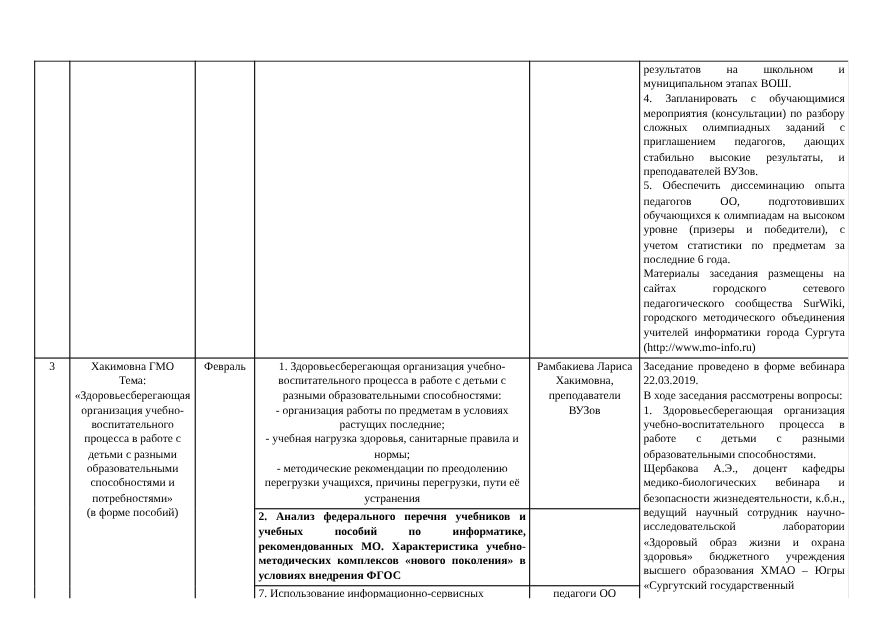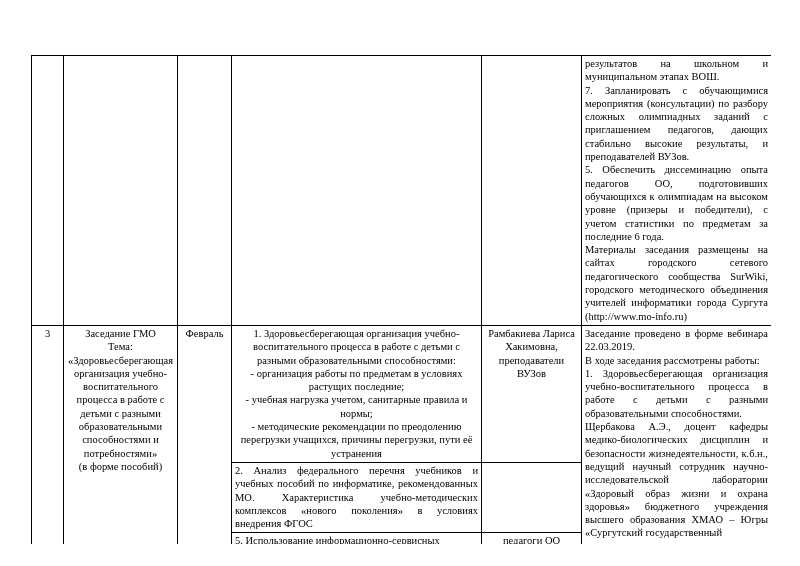--- a/index.html
+++ b/index.html
@@ -33,21 +33,21 @@
   td.cell {
     border: 1px solid #000;
     vertical-align: top;
     padding: 1px 3px 2px 3px;
     font-size: 10.5px;
     line-height: 13.3px;
     overflow-wrap: break-word;
   }
   tr.r-prev td.cell { height: 265px; }
   tr.r-3a td.cell-sub { height: 128px; text-align: center; }
-  tr.r-3b td.cell-sub { height: 68px; }
+  tr.r-3b td.cell-sub { height: 68px; font-weight: bold; }
   tr.r-3c td.cell-sub { height: 40px; }
   .center  { text-align: center; }
   .justify { text-align: justify; }
   .para { margin: 0; }
 </style>
 </head>
 <body>
 
 <div class="page">
   <div class="content-clip">
@@ -62,55 +62,55 @@
       </colgroup>
       <tbody>
         <tr class="r-prev">
           <td class="cell center"></td>
           <td class="cell center"></td>
           <td class="cell center"></td>
           <td class="cell justify"></td>
           <td class="cell center"></td>
           <td class="cell justify">
               <div class="para">результатов на школьном и муниципальном этапах ВОШ.</div>
-              <div class="para">7. Запланировать с обучающимися мероприятия (консультации) по разбору сложных олимпиадных заданий с приглашением педагогов, дающих стабильно высокие результаты, и преподавателей ВУЗов.</div>
+              <div class="para">4. Запланировать с обучающимися мероприятия (консультации) по разбору сложных олимпиадных заданий с приглашением педагогов, дающих стабильно высокие результаты, и преподавателей ВУЗов.</div>
               <div class="para">5. Обеспечить диссеминацию опыта педагогов ОО, подготовивших обучающихся к олимпиадам на высоком уровне (призеры и победители), с учетом статистики по предметам за последние 6 года.</div>
               <div class="para">Материалы заседания размещены на сайтах городского сетевого педагогического сообщества SurWiki, городского методического объединения учителей информатики города Сургута (http://www.mo-info.ru)</div>
             </td>
         </tr>
         <tr class="r-3a">
           <td class="cell center" rowspan="3">3</td>
           <td class="cell center" rowspan="3">
-              <div class="para">Заседание ГМО</div>
+              <div class="para">Хакимовна ГМО</div>
               <div class="para">Тема: «Здоровьесберегающая организация учебно-воспитательного процесса в работе с детьми с разными образовательными способностями и потребностями»</div>
               <div class="para">(в форме пособий)</div>
             </td>
           <td class="cell center" rowspan="3">Февраль</td>
           <td class="cell cell-sub justify">
               <div class="para">1. Здоровьесберегающая организация учебно-воспитательного процесса в работе с детьми с разными образовательными способностями:</div>
               <div class="para">- организация работы по предметам в условиях растущих последние;</div>
-              <div class="para">- учебная нагрузка учетом, санитарные правила и нормы;</div>
+              <div class="para">- учебная нагрузка здоровья, санитарные правила и нормы;</div>
               <div class="para">- методические рекомендации по преодолению перегрузки учащихся, причины перегрузки, пути её устранения</div>
             </td>
           <td class="cell cell-sub center">Рамбакиева Лариса Хакимовна, преподаватели ВУЗов</td>
           <td class="cell justify" rowspan="3">
               <div class="para">Заседание проведено в форме вебинара 22.03.2019.</div>
-              <div class="para">В ходе заседания рассмотрены работы:</div>
+              <div class="para">В ходе заседания рассмотрены вопросы:</div>
               <div class="para">1. Здоровьесберегающая организация учебно-воспитательного процесса в работе с детьми с разными образовательными способностями.</div>
-              <div class="para">Щербакова А.Э., доцент кафедры медико-биологических дисциплин и безопасности жизнедеятельности, к.б.н., ведущий научный сотрудник научно-исследовательской лаборатории «Здоровый образ жизни и охрана здоровья» бюджетного учреждения высшего образования ХМАО – Югры «Сургутский государственный</div>
+              <div class="para">Щербакова А.Э., доцент кафедры медико-биологических вебинара и безопасности жизнедеятельности, к.б.н., ведущий научный сотрудник научно-исследовательской лаборатории «Здоровый образ жизни и охрана здоровья» бюджетного учреждения высшего образования ХМАО – Югры «Сургутский государственный</div>
             </td>
         </tr>
         <tr class="r-3b">
           <td class="cell cell-sub justify">
               <div class="para">2. Анализ федерального перечня учебников и учебных пособий по информатике, рекомендованных МО. Характеристика учебно-методических комплексов «нового поколения» в условиях внедрения ФГОС</div>
             </td>
           <td class="cell cell-sub center"></td>
         </tr>
         <tr class="r-3c">
           <td class="cell cell-sub justify">
-              <div class="para">5. Использование информационно-сервисных</div>
+              <div class="para">7. Использование информационно-сервисных</div>
             </td>
           <td class="cell cell-sub center">педагоги ОО</td>
         </tr>
       </tbody>
     </table>
   </div>
 </div>
 
 </body></html>

